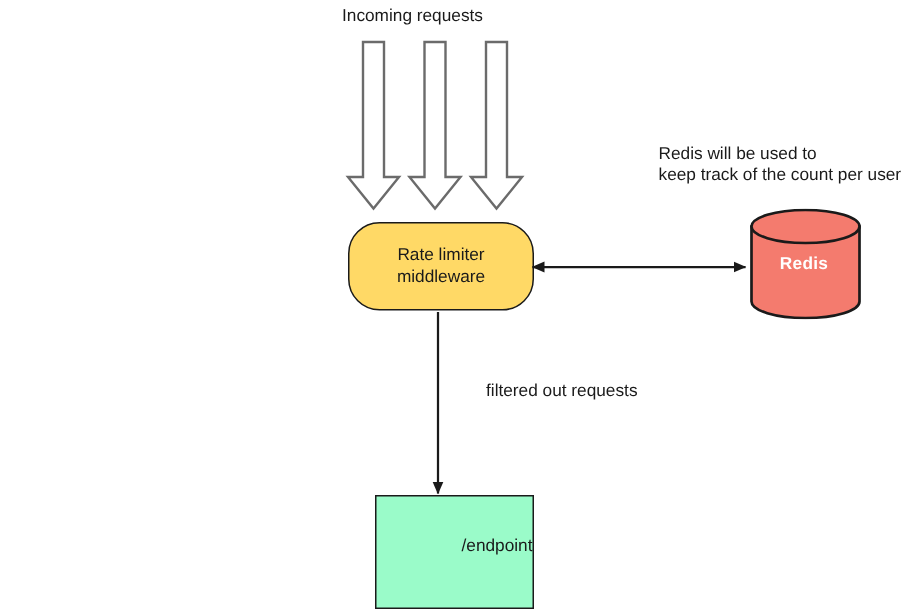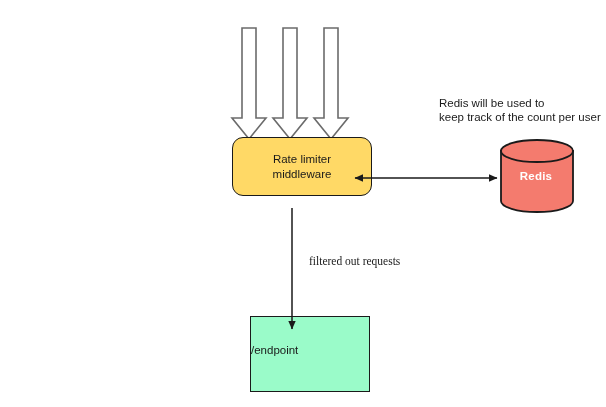--- a/index.html
+++ b/index.html
@@ -38,51 +38,51 @@
     top: 0;
     width: 606px;
     height: 407px;
     pointer-events: none;
   }
 
   
   #rate-limiter-box {
     position: absolute;
     left: 232px;
-    top: 137px;
-    width: 140px;
+    top: 148px;
+    width: 124px;
     height: 59px;
     background: #FFD966;
     border: 1.6px solid #1a1a1a;
-    border-radius: 11px;
+    border-radius: 21px;
     box-sizing: border-box;
     display: flex;
     align-items: center;
     justify-content: center;
   }
   #rate-limiter-box .box-text {
     font-size: 11.5px;
     line-height: 15px;
     text-align: center;
     white-space: pre-line;
   }
 
   
   #endpoint-box {
     position: absolute;
     left: 250px;
-    top: 316px;
-    width: 120px;
+    top: 330px;
+    width: 106px;
     height: 76px;
     background: #9AFBC9;
     border: 1.4px solid #1a1a1a;
     box-sizing: border-box;
     display: flex;
     align-items: flex-start;
-    justify-content: flex-start;
+    justify-content: flex-end;
   }
   #endpoint-box .box-text {
     font-size: 11.5px;
     margin-top: 27px;
   }
 
   
   #redis-cylinder {
     position: absolute;
     left: 500px;
@@ -107,40 +107,40 @@
   #left-annotation {
     left: 6px;
     top: 152px;
   }
   #redis-annotation {
     left: 419px;
     top: 96px;
     margin-left: 20px;
   }
   #filtered-label {
-    left: 309px;
+    left: 324px;
     top: 254px;
-    font-family: Liberation Serif, serif;
   }
 
   
   #connectors {
     position: absolute;
     left: 0;
     top: 0;
     width: 606px;
     height: 407px;
     pointer-events: none;
   }
 </style>
 </head>
 <body>
 
 <div id="canvas">
 
+  <div class="label" id="incoming-title">Incoming requests</div>
 
   <svg id="block-arrows" viewBox="0 0 606 407" width="606" height="407">
     <g fill="#ffffff" stroke="#6b6b6b" stroke-width="1.6" stroke-linejoin="miter">
       <polygon points="242,28 256,28 256,118 266,118 249,139 232,118 242,118"></polygon>
       <polygon points="283,28 297,28 297,118 307,118 290,139 273,118 283,118"></polygon>
       <polygon points="324,28 338,28 338,118 348,118 331,139 314,118 324,118"></polygon>
     </g>
   </svg>
 
   <div id="rate-limiter-box">

